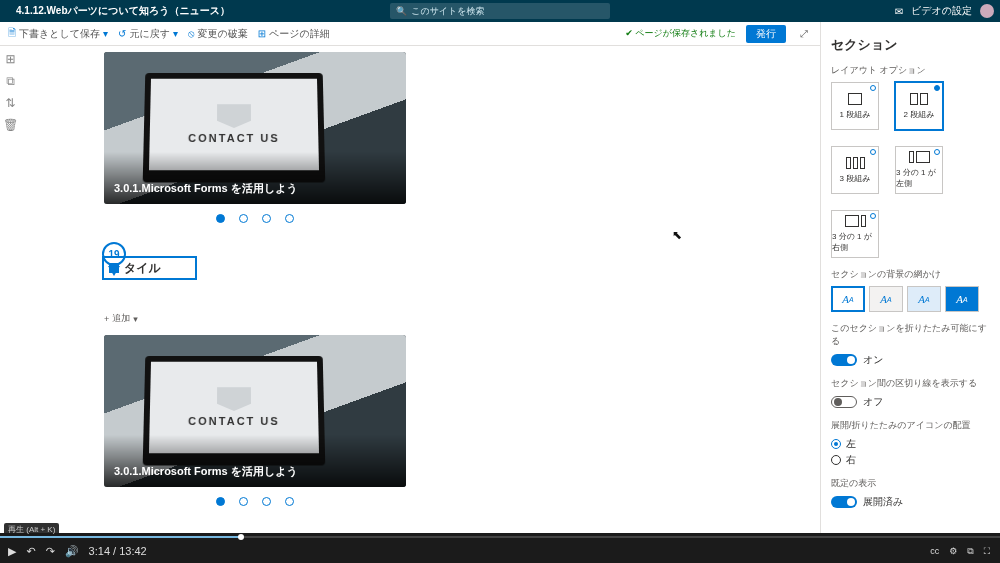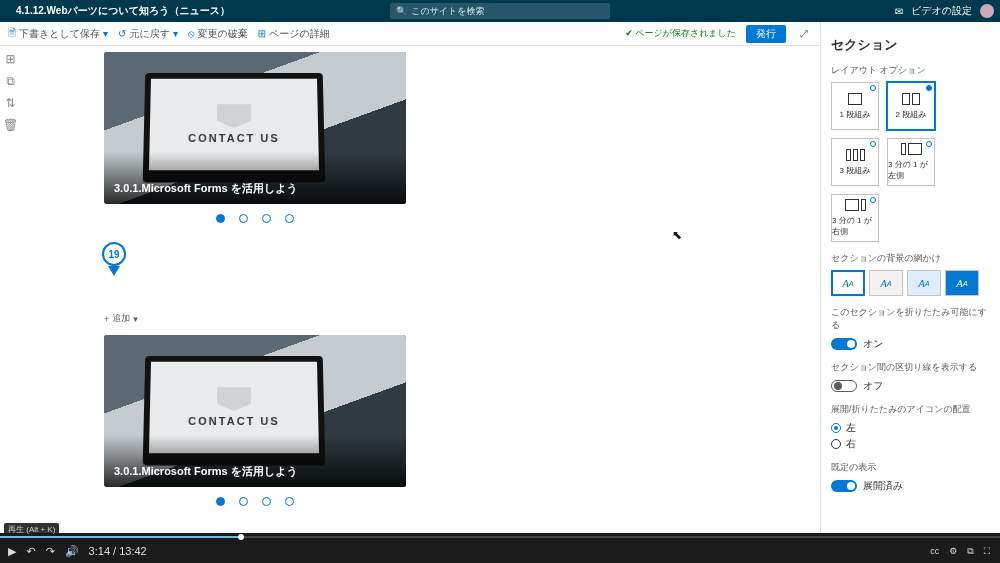--- a/index.html
+++ b/index.html
@@ -39,21 +39,21 @@
 .tile .sq { width:10px; height:10px; background:#0078d4; margin:0 5px; }
 .news-sec { position:absolute; left:82px; top:262px; width:302px; }
 .news-sec .hdr { display:flex; justify-content:space-between; align-items:center; font-size:13px; color:#323130; }
 .news-sec .hdr .more { font-size:9px; color:#605e5c; }
 .news-sec .add { font-size:9px; color:#605e5c; margin-top:4px; display:flex; align-items:center; gap:3px; }
 .news-sec .card2 { margin-top:10px; }
 .cursor { position:absolute; left:650px; top:182px; font-size:12px; color:#111; pointer-events:none; }
 .panel { position: absolute; top: 22px; right: 0; bottom: 30px; width: 180px; background: #fff; border-left: 1px solid #e1dfdd; padding: 8px 10px; font-size: 10px; overflow:hidden; }
 .panel h2 { font-size: 13px; font-weight:600; margin-top:6px; margin-bottom: 8px; }
 .panel .seclbl { font-size:9px; color:#605e5c; margin: 10px 0 5px; }
-.layout-grid { display:flex; flex-wrap:wrap; gap:8px; }
+.layout-grid { display:flex; flex-wrap:wrap; gap:16px; }
 .layopt { width:48px; height:48px; border:1px solid #c8c6c4; display:flex; flex-direction:column; align-items:center; justify-content:center; gap:4px; font-size:8px; color:#323130; position:relative; }
 .layopt .ic { display:flex; gap:2px; }
 .layopt .col { width:8px; height:12px; border:1px solid #323130; }
 .layopt .col.w { width:14px; }
 .layopt .col.n { width:5px; }
 .layopt.sel { outline:2px solid #0078d4; outline-offset:-1px; }
 .layopt .radio { position:absolute; top:2px; right:2px; width:6px; height:6px; border-radius:50%; border:1px solid #0078d4; }
 .layopt.sel .radio { background:#0078d4; }
 .shade-row { display:flex; gap:4px; }
 .shade { width:34px; height:26px; border:1px solid #c8c6c4; display:flex; align-items:center; justify-content:center; font-size:11px; font-style:italic; font-family: Georgia, serif; }
@@ -154,20 +154,24 @@
       <div class="dot"></div>
       <div class="dot"></div>
     </div>
   </div>
 
   <div class="callout">
     <div class="bub">19</div>
     <div class="arrow"></div>
   </div>
 
+  <div class="tile">
+    <span class="sq"></span>
+    <span>タイル</span>
+  </div>
 
   <div class="news-sec">
     <div class="add">
         <span>+</span>
         <span>追加</span>
         <span> ▾</span>
       </div>
     <div class="card card2">
       <div class="bg"></div>
       <div class="laptop"></div>

